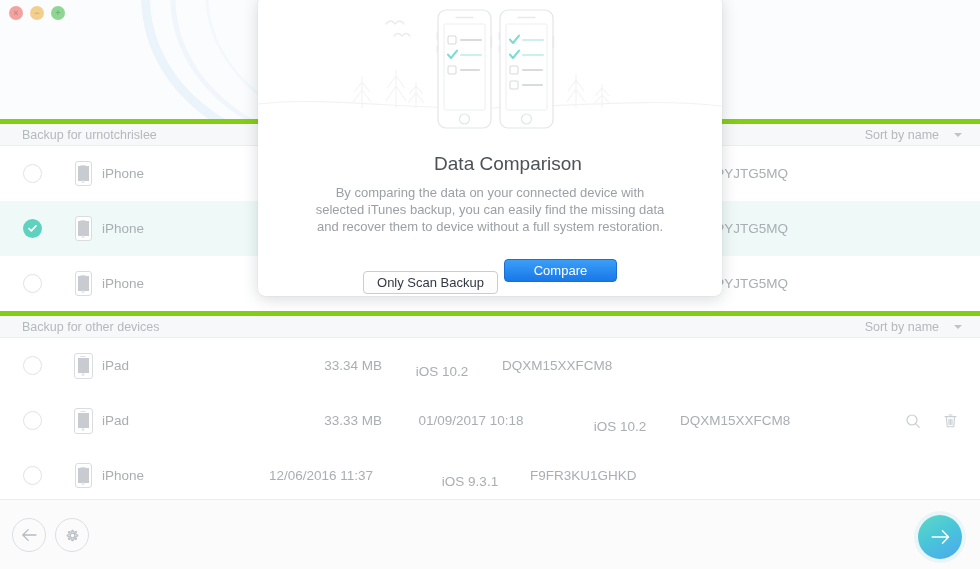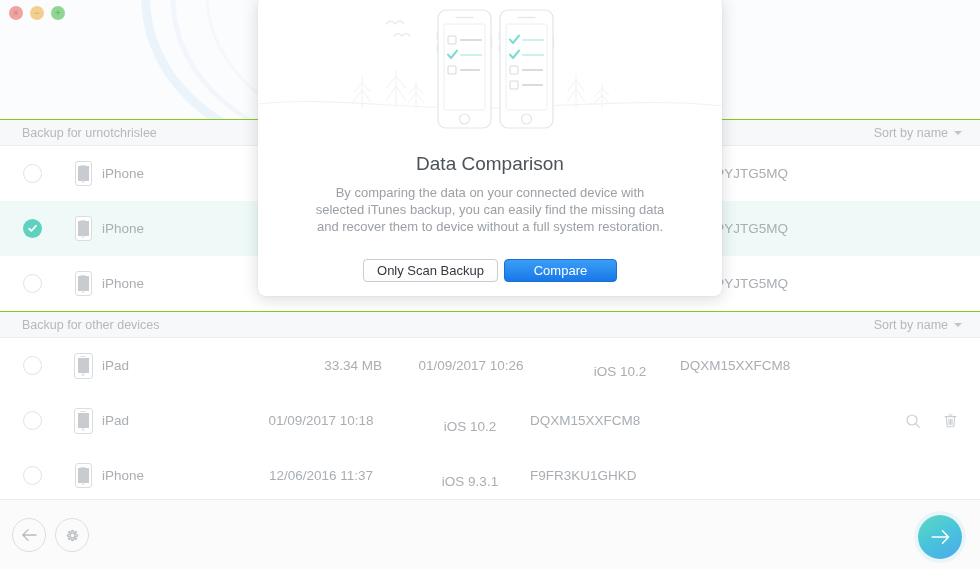--- a/index.html
+++ b/index.html
@@ -101,39 +101,39 @@
   .list {
     position: absolute;
     left: 0; top: 119px;
     width: 980px;
     height: 380px;
     background: #ffffff;
   }
   .section-header {
     height: 27px;
     background: #f7f8f9;
-    border-top: 1px solid #84cc16;
+    border-top: 5px solid #84cc16;
     border-bottom: 1px solid #eceeef;
     display: flex;
     align-items: center;
     padding: 0 18px 0 22px;
     box-sizing: border-box;
     justify-content: flex-end;
   }
   .section-title {
     font-size: 12.5px;
     color: #b4b9be;
   }
   .section-sort {
     margin-left: auto;
     font-size: 12.5px;
     color: #b4b9be;
     display: flex;
     align-items: center;
-    gap: 6px;
+    gap: 15px;
   }
   .caret {
     width: 0; height: 0;
     border-left: 4px solid transparent;
     border-right: 4px solid transparent;
     border-top: 4px solid #bfc4c9;
   }
 
   .row {
     height: 55px;
@@ -257,20 +257,21 @@
     height: 146px;
     overflow: hidden;
   }
   .modal-title {
     position: absolute;
     left: 0; top: 157px;
     width: 464px;
     text-align: center;
     font-size: 19px;
     color: #4c5257;
+    padding-left: 18px;
   }
   .modal-desc {
     position: absolute;
     left: 52px; top: 188px;
     width: 360px;
     text-align: center;
     font-size: 13px;
     line-height: 17px;
     color: #9ba0a6;
   }
@@ -289,20 +290,21 @@
     border-radius: 4px;
     display: flex; align-items: center; justify-content: center;
     box-sizing: border-box;
     padding: 0 13px;
   }
   .btn-secondary {
     background: linear-gradient(#ffffff, #fcfcfc);
     border: 1px solid #c9ccd0;
     color: #333840;
     margin-right: 6px;
+    margin-top: 12px;
   }
   .btn-primary {
     background: linear-gradient(#3b9ef7, #1878e8);
     border: 1px solid #1a6fd0;
     color: #ffffff;
     min-width: 113px;
   }
 </style>
 </head>
 <body>
@@ -406,36 +408,36 @@
       <div class="cell-radio">
         <div class="radio"></div>
       </div>
       <div class="cell-icon">
         <div class="dev-icon pad">
             <i></i>
           </div>
       </div>
       <div class="cell-name">iPad</div>
       <div class="cell-size">33.34 MB</div>
-      <div class="cell-date">01/09/2017 10:26</div>
       <div class="cell-os">iOS 10.2</div>
       <div class="cell-sn">DQXM15XXFCM8</div>
       <div class="cell-actions"></div>
     </div>
 
     <div class="row hovered">
       <div class="cell-radio">
         <div class="radio"></div>
       </div>
       <div class="cell-icon">
         <div class="dev-icon pad">
             <i></i>
           </div>
       </div>
       <div class="cell-name">iPad</div>
+      <div class="cell-size">33.33 MB</div>
       <div class="cell-date">01/09/2017 10:18</div>
       <div class="cell-os">iOS 10.2</div>
       <div class="cell-sn">DQXM15XXFCM8</div>
       <div class="cell-actions">
         <span class="act-icon">
           <svg width="16" height="16" viewBox="0 0 16 16" aria-hidden="true">
               <circle cx="7" cy="7" r="5" fill="none" stroke="currentColor" stroke-width="1.2"></circle>
               <line x1="10.7" y1="10.7" x2="14.3" y2="14.3" stroke="currentColor" stroke-width="1.2" stroke-linecap="round"></line>
             </svg>
         </span>

